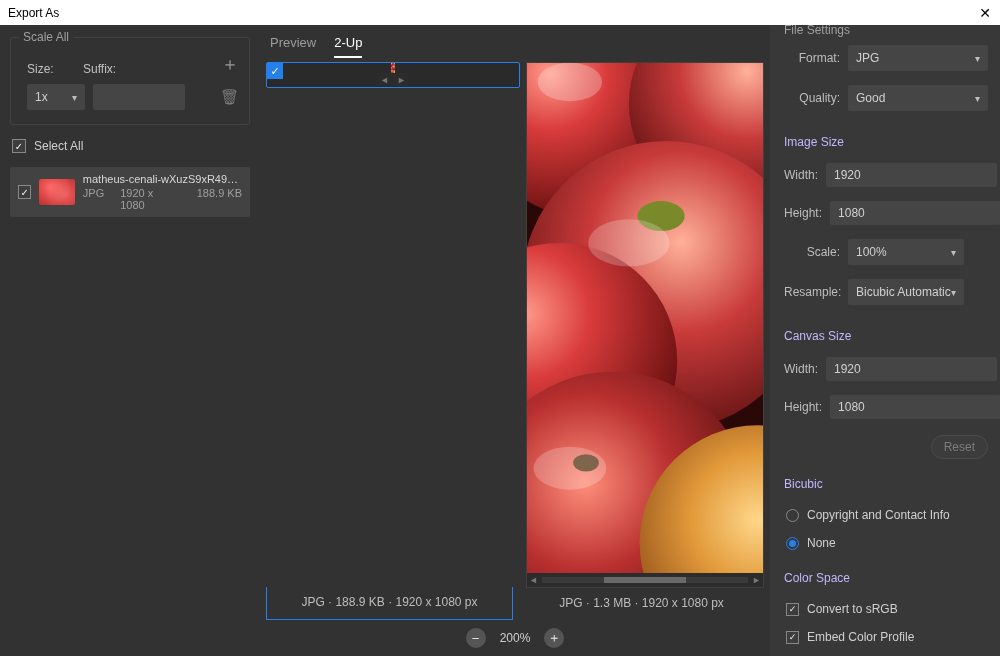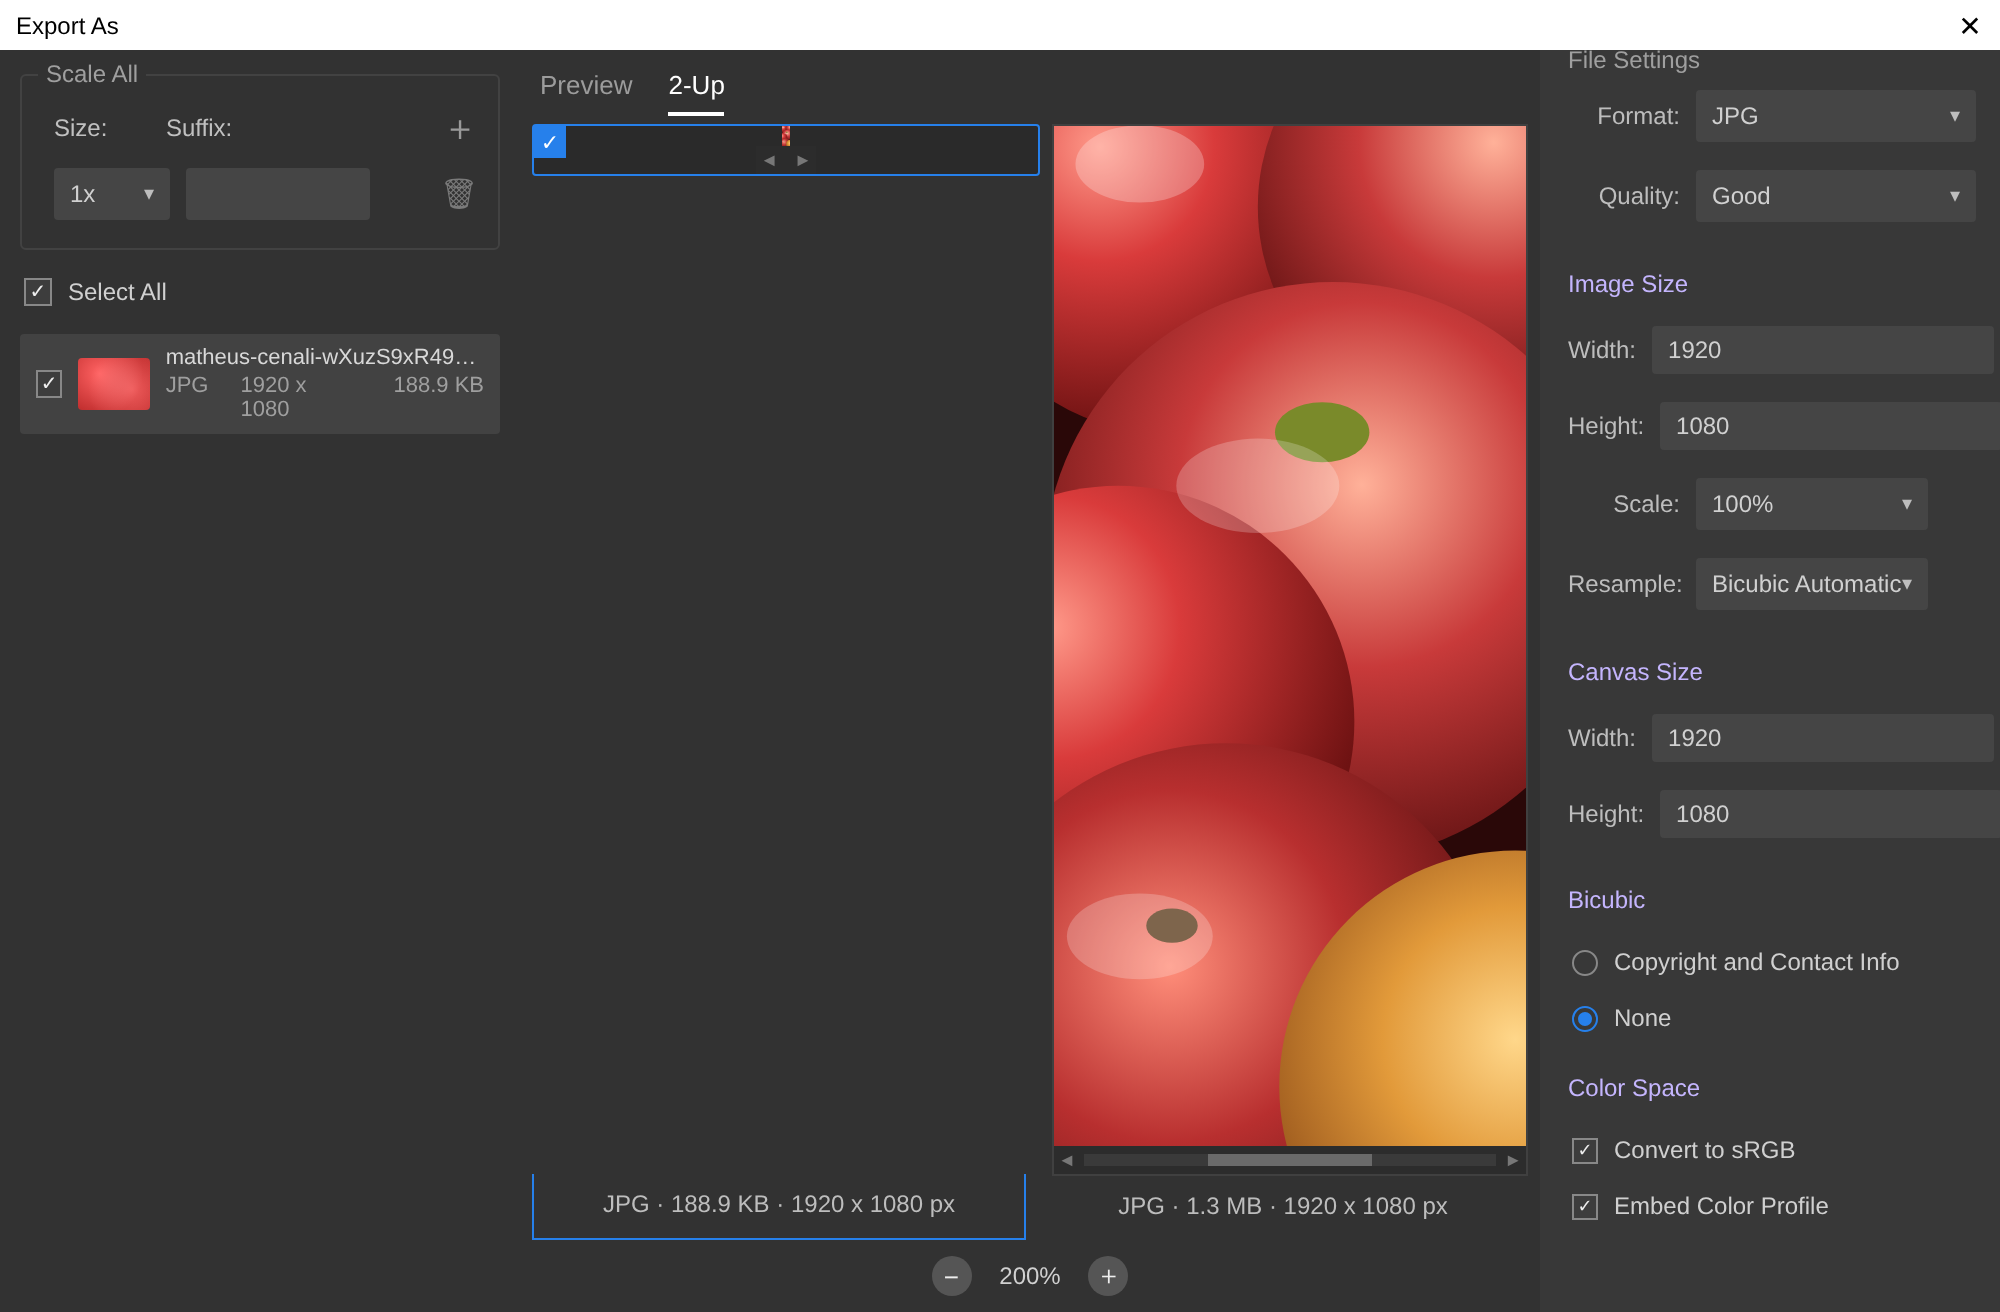--- a/index.html
+++ b/index.html
@@ -8,21 +8,21 @@
   
   .titlebar { height: 25px; background: #fff; color: #000; display: flex; align-items: center; justify-content: space-between; padding: 0 6px 0 8px; font-size: 12px; }
   .titlebar .close { width: 18px; text-align: center; font-size: 14px; cursor: pointer; }
 
   .main { display: flex; height: 631px; }
 
   
   .left { width: 260px; background: #323232; padding: 12px 10px 10px 10px; display: flex; flex-direction: column; gap: 10px; }
   .scale-section { border: 1px solid #424242; border-radius: 3px; padding: 10px 10px 14px 10px; position: relative; }
   .section-title-inset { position: absolute; top: -8px; left: 8px; background: #323232; padding: 0 4px; color: #9f9f9f; font-size: 12px; }
-  .scale-row-labels { display: flex; align-items: center; margin-bottom: 8px; margin-top: 4px;}
+  .scale-row-labels { display: flex; align-items: flex-end; margin-bottom: 8px; margin-top: 4px;}
   .scale-row-labels .lbl-size { width: 56px; color: #c0c0c0; margin-left:6px;}
   .scale-row-labels .lbl-suffix { color: #c0c0c0; }
   .scale-row-labels .add { margin-left: auto; color: #9a9a9a; font-size: 18px; cursor: pointer; }
   .scale-row-inputs { display: flex; align-items: center; gap: 8px; margin-left:6px;}
   .sel { background: #454545; border: none; color: #d0d0d0; height: 26px; display: flex; align-items: center; justify-content: space-between; padding: 0 8px; border-radius: 2px; cursor: pointer; }
   .sel.size { width: 58px; }
   .txtin { background: #454545; border: none; color: #d0d0d0; height: 26px; padding: 0 6px; border-radius: 2px; width: 92px; }
   .trash { color: #7a7a7a; font-size: 15px; margin-left: auto; }
   .chevron { font-size: 10px; color: #bdbdbd; }
 
@@ -271,20 +271,23 @@
     <div class="frow">
       <span class="flabel">Width:</span>
       <input class="numin" value="1920" style="">
 
     </div>
     <div class="frow">
       <span class="flabel">Height:</span>
       <input class="numin" value="1080" style="">
 
     </div>
+    <div class="reset-row">
+      <button class="reset-btn">Reset</button>
+    </div>
 
     <div class="rsec-title">Bicubic</div>
     <div class="radio-row">
       <span class="radio"></span>
       <span>Copyright and Contact Info</span>
     </div>
     <div class="radio-row">
       <span class="radio checked"></span>
       <span>None</span>
     </div>

